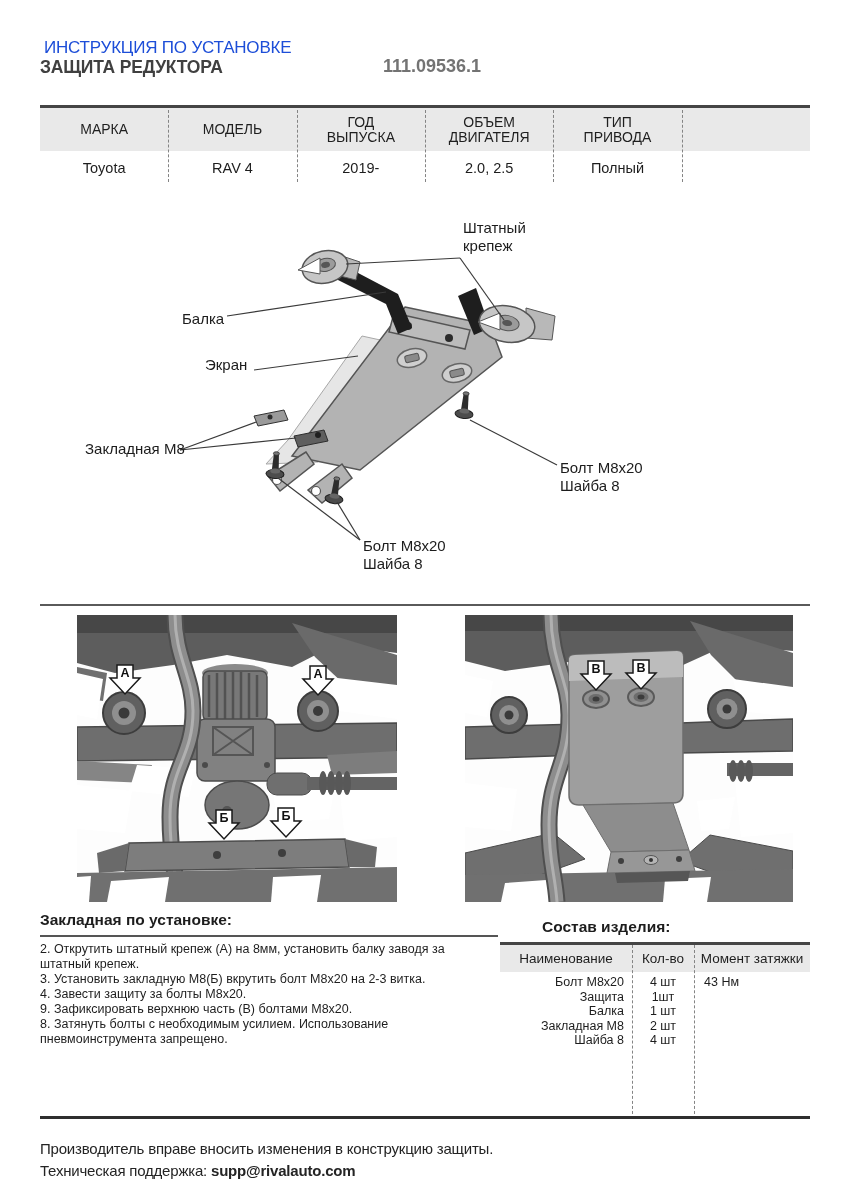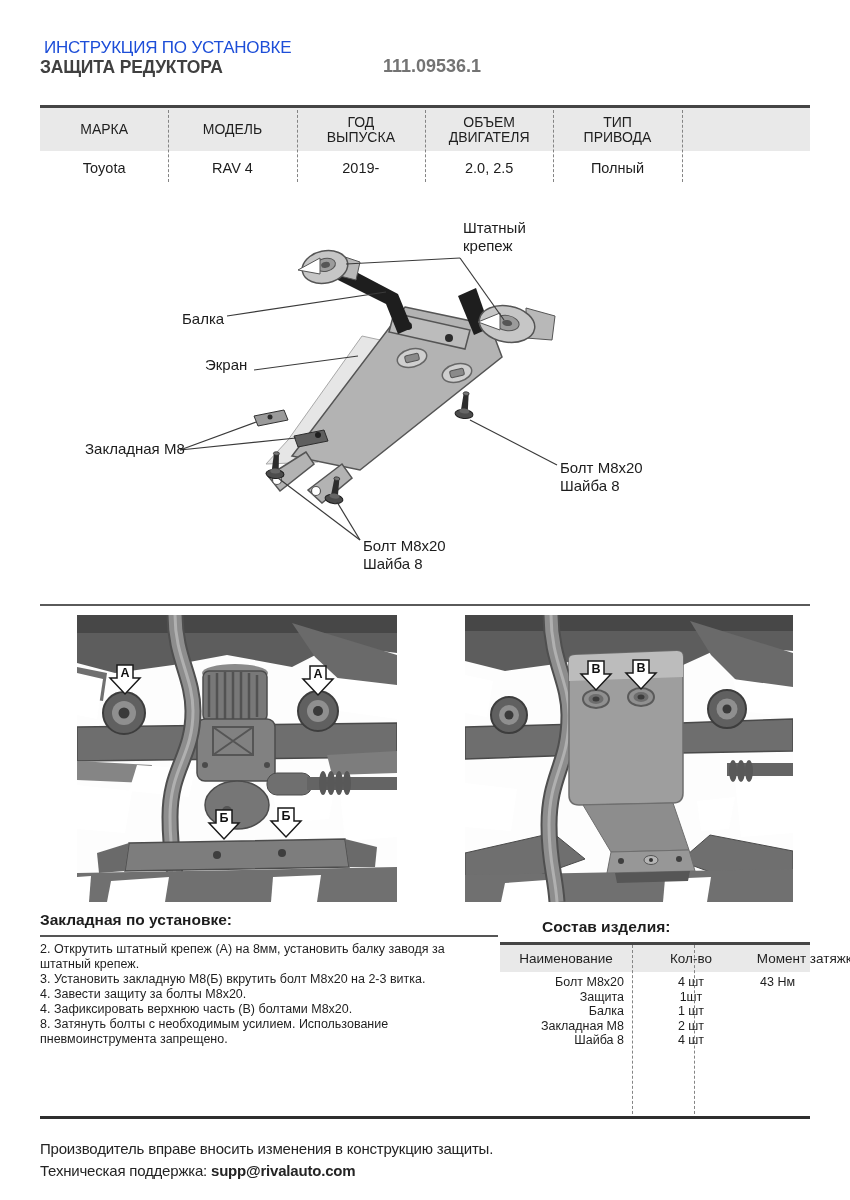--- a/index.html
+++ b/index.html
@@ -29,21 +29,21 @@
 
   
   .instructions{left:40px;top:911px;width:458px;}
   .inst-title{font-size:15.5px;font-weight:bold;margin:0 0 6px 0;}
   .inst-rule{border:none;border-top:2px solid #555;margin:0 0 5px 0;}
   .inst-step{font-size:12.5px;line-height:15px;color:#1e1e1e;}
 
   
   .parts-title{left:508px;top:918px;font-size:15.5px;font-weight:bold;margin-left:34px;}
   .parts-table{left:500px;top:942px;width:310px;height:174px;border-top:3px solid #454545;}
-  .pt-row{display:grid;grid-template-columns:132px 62px 116px;gap:28px;}
+  .pt-row{display:grid;grid-template-columns:132px 62px 116px;}
   .pt-head{background:#e9e9e9;height:27px;}
   .pt-head .cell{display:flex;align-items:center;justify-content:center;font-size:13.5px;color:#1f1f1f;}
   .pt-body{margin-top:3px;}
   .pt-body .pt-row{height:14.5px;}
   .pt-body .cell{font-size:12.5px;line-height:14.5px;}
   .pt-name{text-align:right;padding-right:8px;}
   .pt-qty{text-align:center;}
   .pt-torque{padding-left:10px;}
   .pt-line{top:0;height:174px;}
 
@@ -315,21 +315,21 @@
       <text class="marker-letter" y="11.5">В</text>
     </g>
   </svg>
 
   <div class="abs instructions">
     <div class="inst-title">Закладная по установке:</div>
     <hr class="inst-rule">
     <div class="inst-step">2. Открутить штатный крепеж (А) на 8мм, установить балку заводя за штатный крепеж.</div>
     <div class="inst-step">3. Установить закладную М8(Б) вкрутить болт М8х20 на 2-3 витка.</div>
     <div class="inst-step">4. Завести защиту за болты М8х20.</div>
-    <div class="inst-step">4. Зафиксировать верхнюю часть (В) болтами М8х20.</div>
+    <div class="inst-step">9. Зафиксировать верхнюю часть (В) болтами М8х20.</div>
     <div class="inst-step">8. Затянуть болты с необходимым усилием. Использование пневмоинструмента запрещено.</div>
   </div>
 
   <div class="abs parts-title">Состав изделия:</div>
   <div class="abs parts-table">
     <div class="pt-row pt-head">
       <div class="cell">Наименование</div>
       <div class="cell">Кол-во</div>
       <div class="cell">Момент затяжки</div>
     </div>

